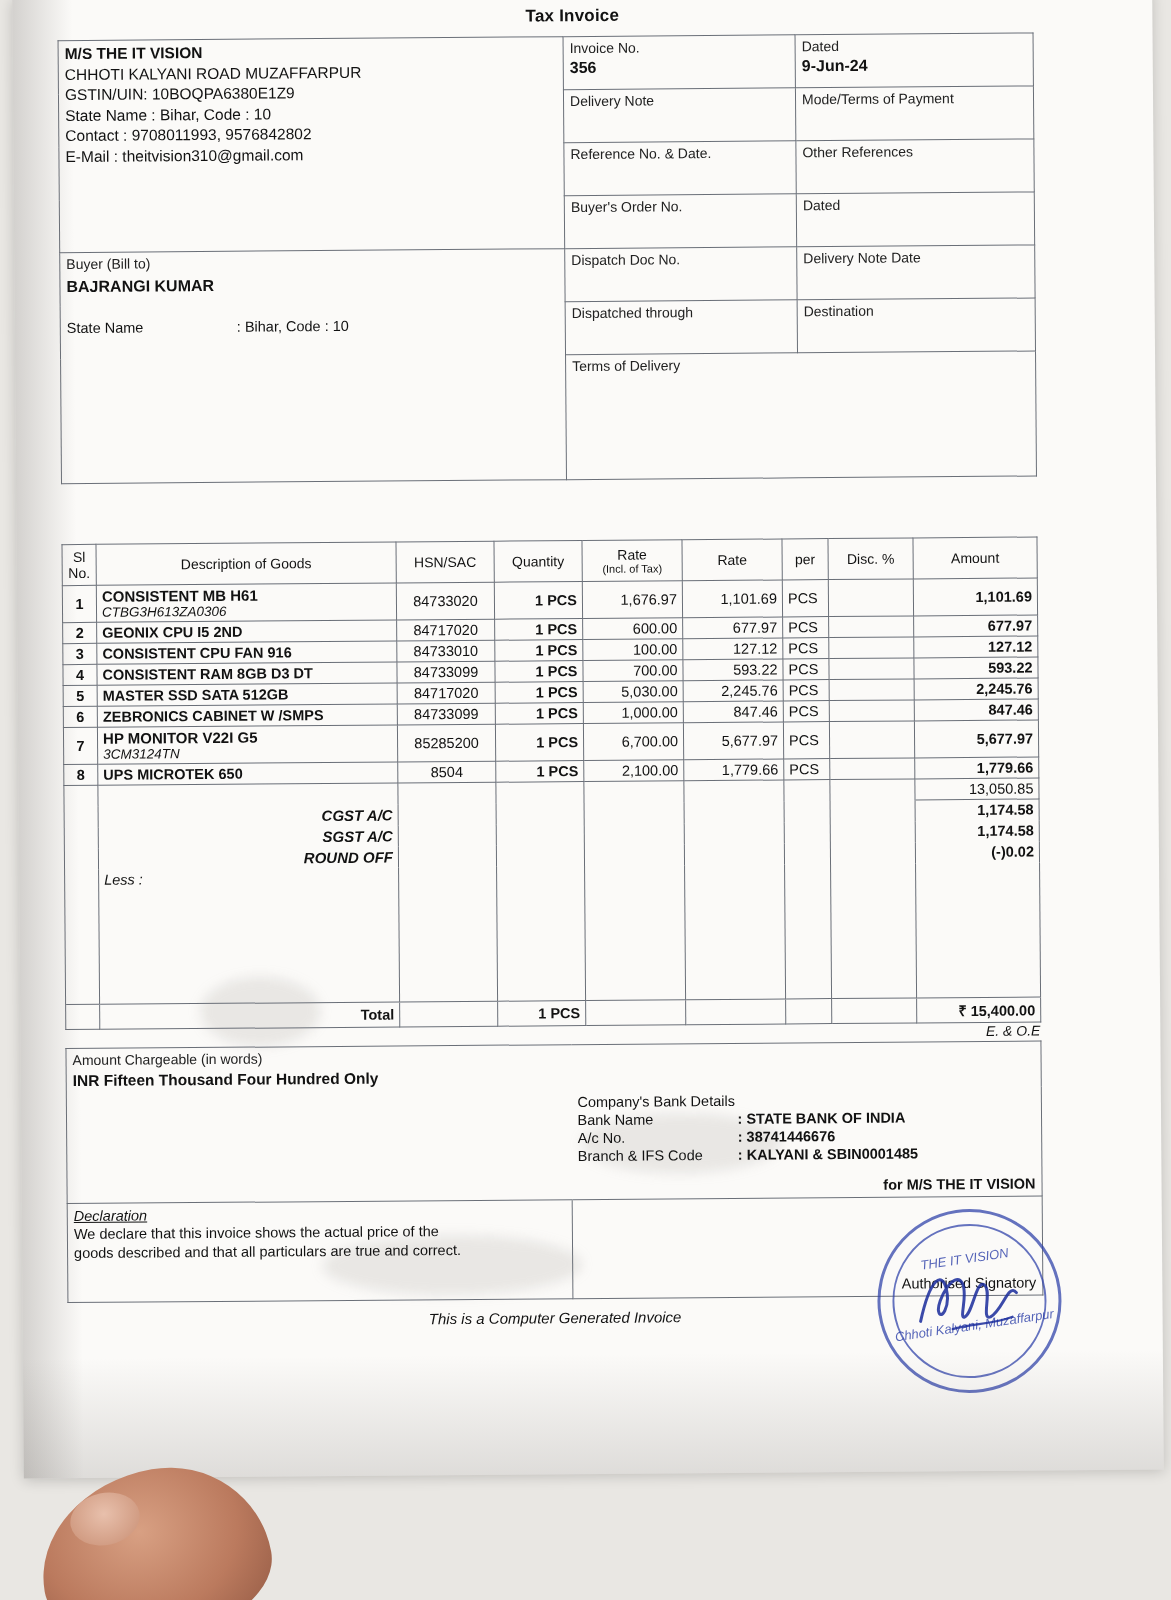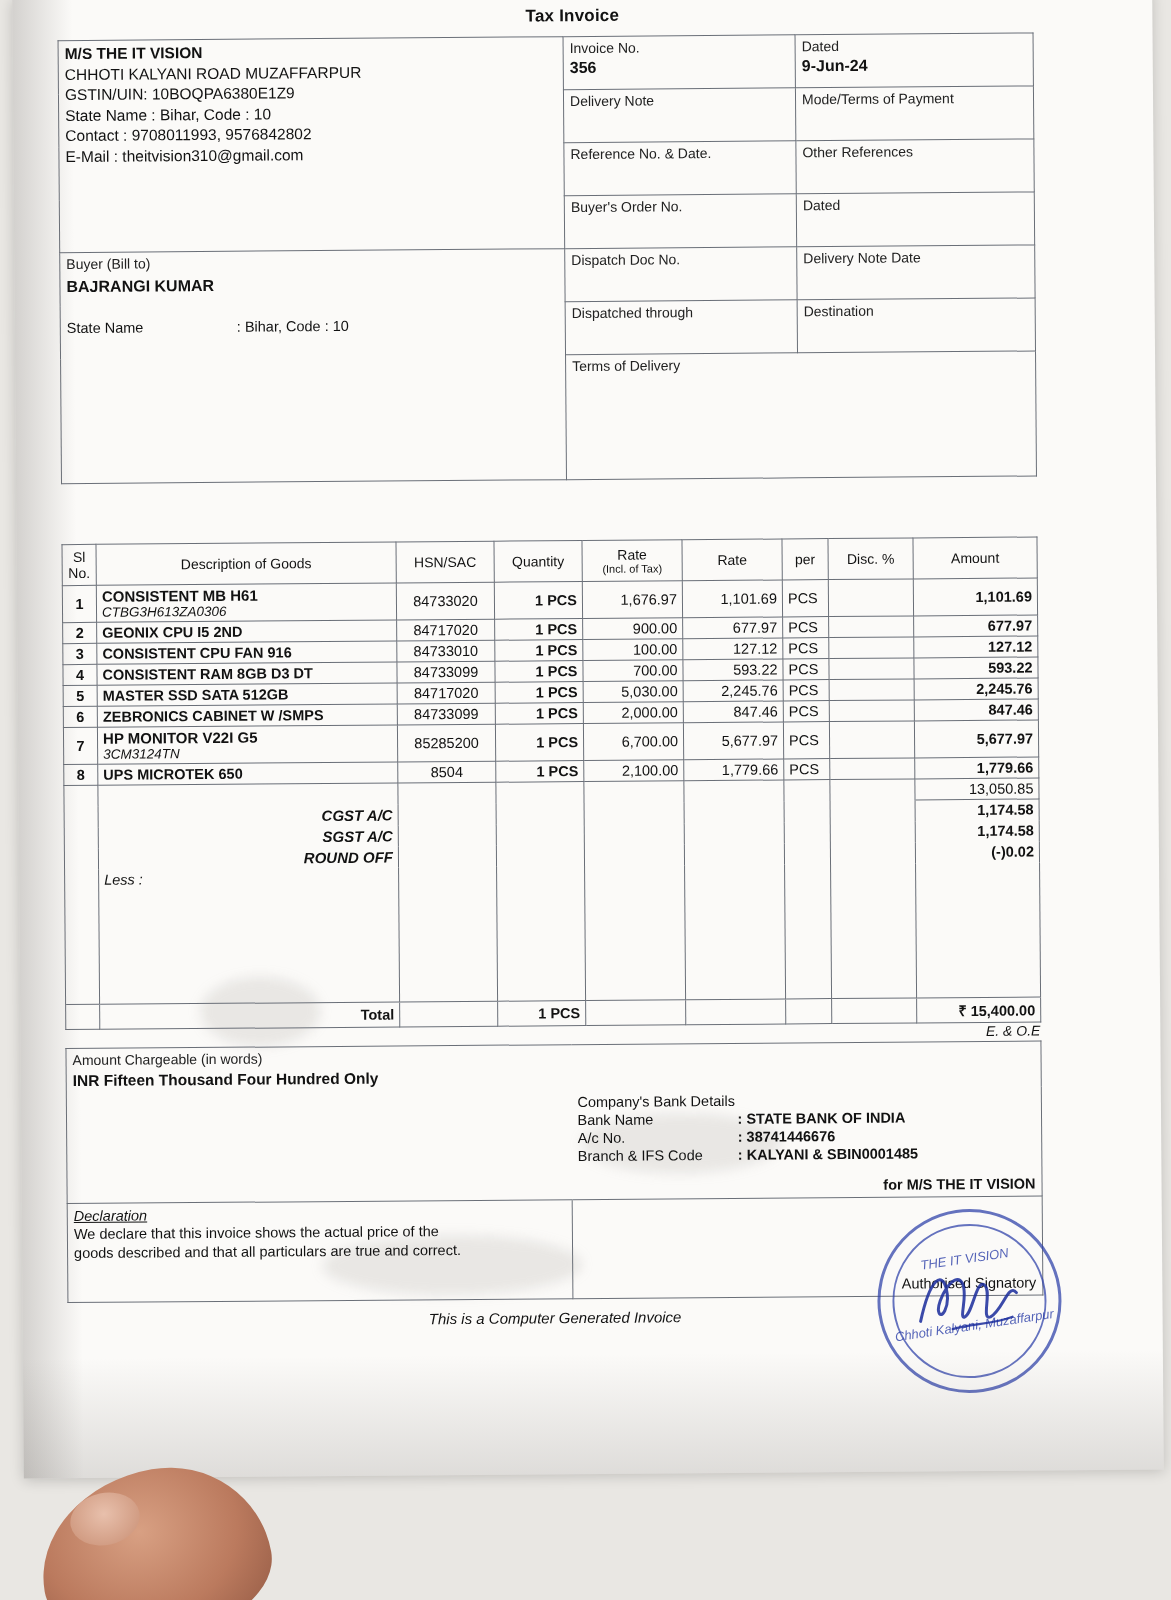--- a/index.html
+++ b/index.html
@@ -312,21 +312,21 @@
           <td class="l">PCS</td>
           <td class="r"></td>
           <td class="r b">1,101.69</td>
         </tr>
 
         <tr>
           <td class="c b">2</td>
           <td class="l desc">GEONIX CPU I5 2ND</td>
           <td class="c">84717020</td>
           <td class="r b">1 PCS</td>
-          <td class="r">900.00</td>
+          <td class="r">600.00</td>
           <td class="r">677.97</td>
           <td class="l">PCS</td>
           <td class="r"></td>
           <td class="r b">677.97</td>
         </tr>
 
         <tr>
           <td class="c b">3</td>
           <td class="l desc">CONSISTENT CPU FAN 916</td>
           <td class="c">84733010</td>
@@ -360,21 +360,21 @@
           <td class="l">PCS</td>
           <td class="r"></td>
           <td class="r b">2,245.76</td>
         </tr>
 
         <tr>
           <td class="c b">6</td>
           <td class="l desc">ZEBRONICS CABINET W /SMPS</td>
           <td class="c">84733099</td>
           <td class="r b">1 PCS</td>
-          <td class="r">2,000.00</td>
+          <td class="r">1,000.00</td>
           <td class="r">847.46</td>
           <td class="l">PCS</td>
           <td class="r"></td>
           <td class="r b">847.46</td>
         </tr>
 
         <tr>
           <td class="c b">7</td>
           <td class="l">
             <div class="desc">HP MONITOR V22I G5</div>

